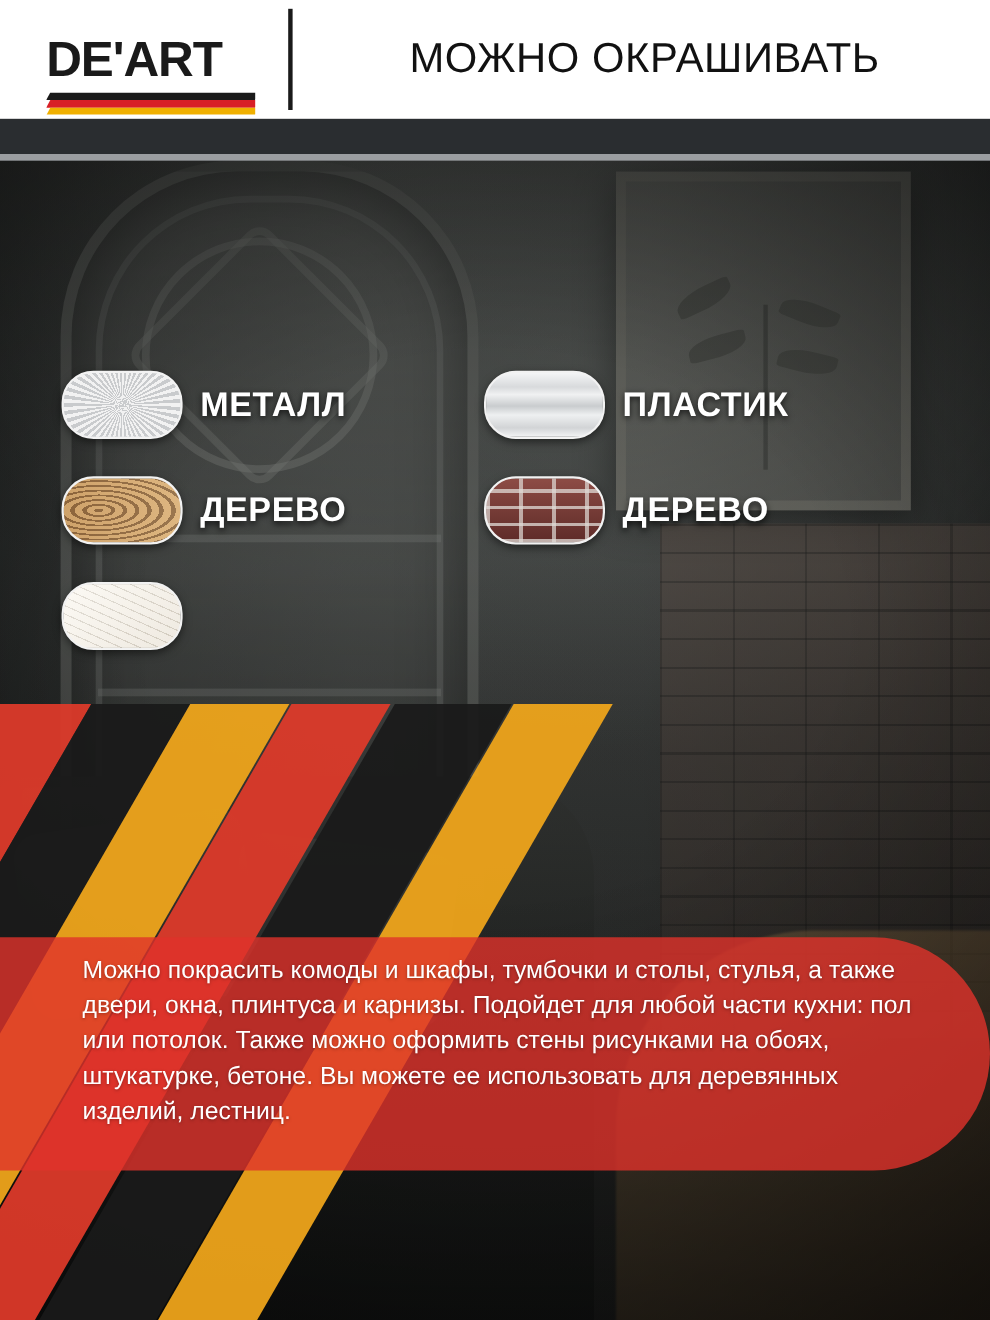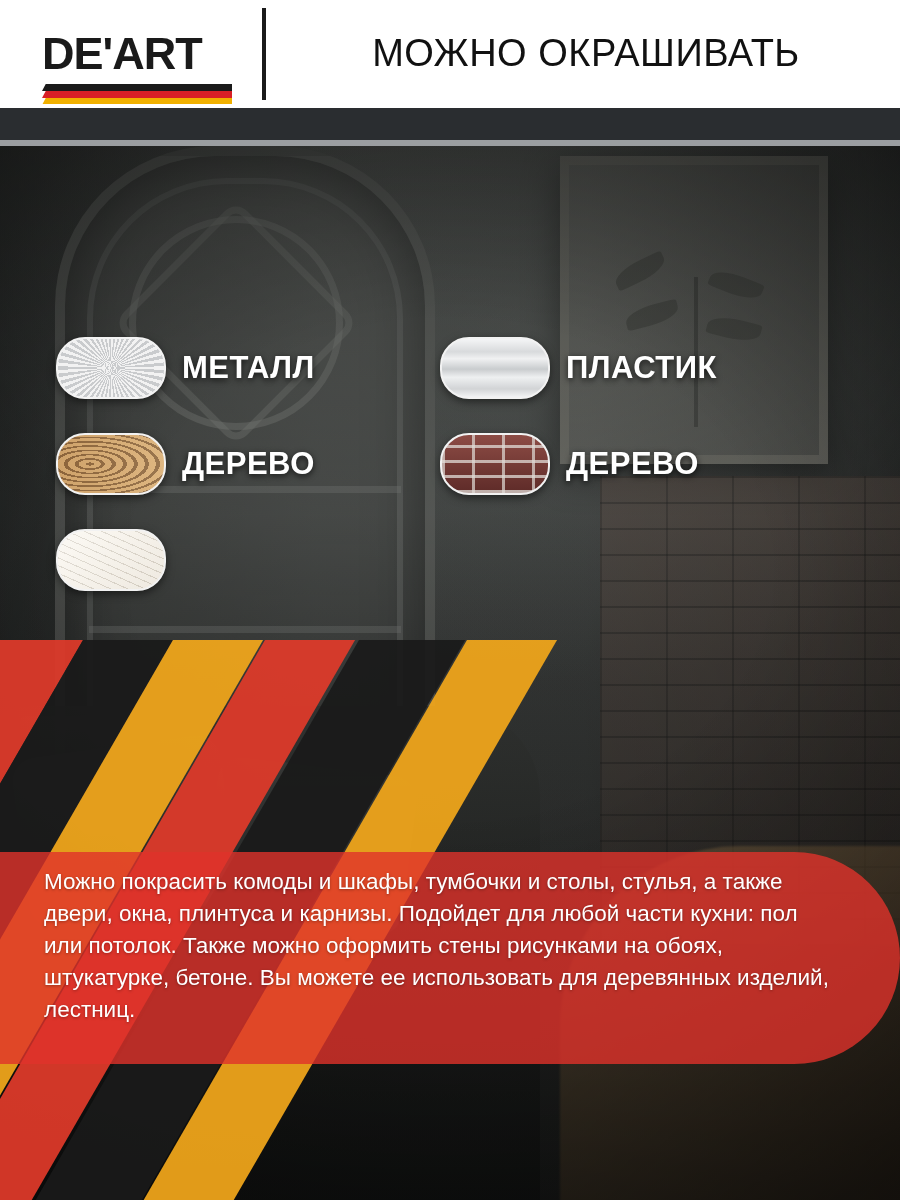--- a/index.html
+++ b/index.html
@@ -328,21 +328,21 @@
   }
   .desc-bg {
     position: absolute;
     left: -40px; top: 0;
     width: 940px; height: 212px;
     background: rgba(224,50,42,0.80);
     border-radius: 0 120px 120px 0;
   }
   .desc-text {
     position: relative;
-    padding: 14px 60px 0 44px;
+    padding: 14px 60px 0 75px;
     color: #ffffff;
     font-size: 22.5px;
     line-height: 1.42;
     white-space: pre-line;
     text-shadow: 0 1px 3px rgba(0,0,0,0.35);
   }
 
   
   .badge {
     position: absolute;

